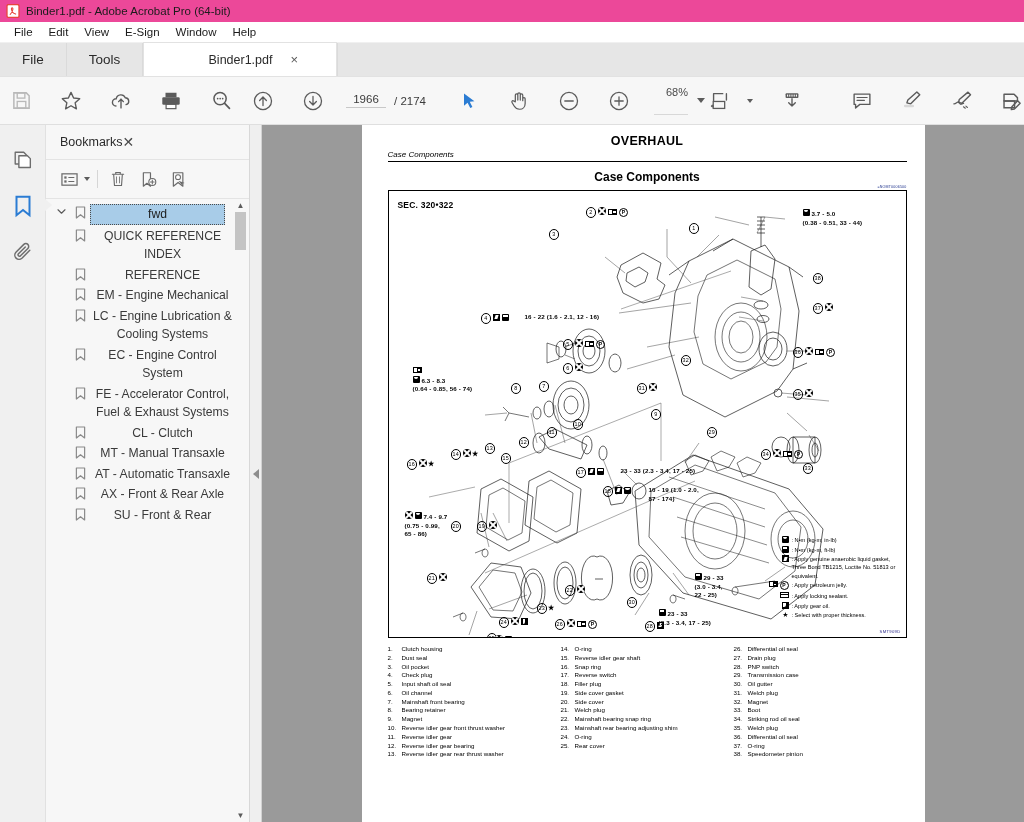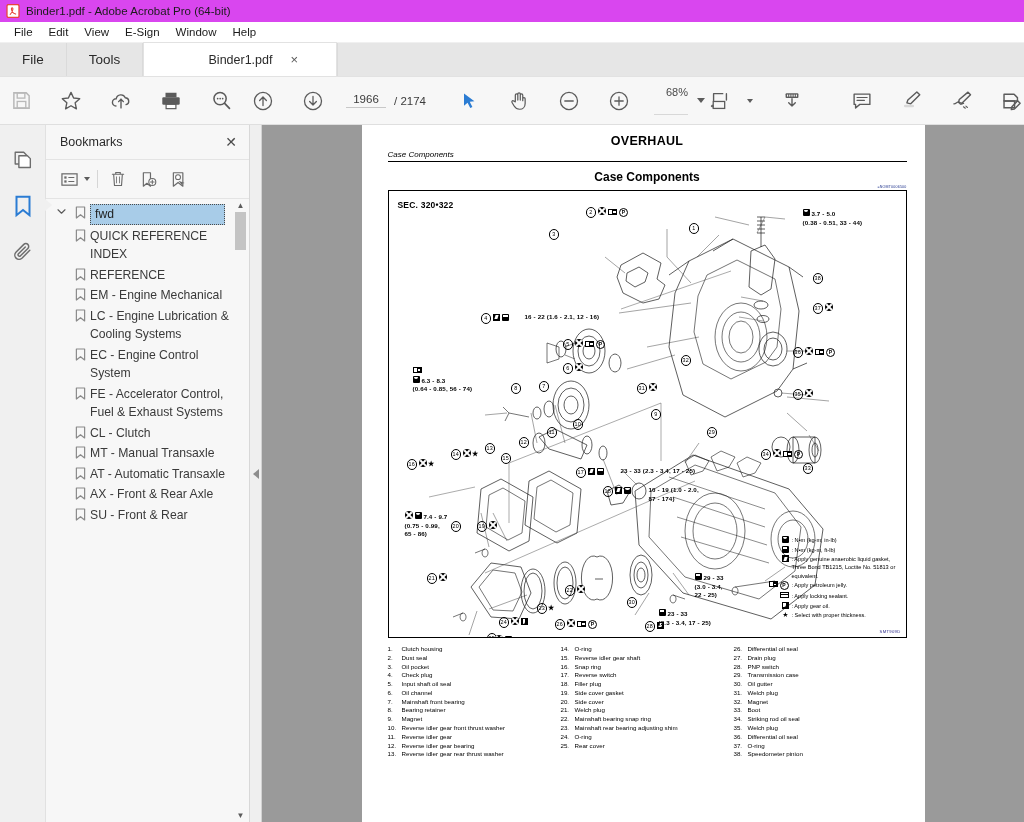--- a/index.html
+++ b/index.html
@@ -5,21 +5,21 @@
   html,body{margin:0;padding:0;}
   body{
     width:1024px;height:822px;overflow:hidden;
     font-family:"Liberation Sans",sans-serif;
     background:#ffffff;color:#222;
     -webkit-font-smoothing:antialiased;
   }
   .app{width:1024px;height:822px;position:relative;display:flex;flex-direction:column;background:#fff;}
 
   
-  .titlebar{height:22px;background:#d946ef;display:flex;align-items:center;padding:0 6px;flex:0 0 auto;}
+  .titlebar{height:22px;background:#ec4899;display:flex;align-items:center;padding:0 6px;flex:0 0 auto;}
   .acro-icon{width:14px;height:14px;margin-right:6px;position:relative;flex:0 0 auto;}
   .acro-icon svg{display:block;}
   .titlebar-text{font-size:11.5px;color:#1b1b1b;white-space:nowrap;}
 
   
   .menubar{height:20px;background:#ffffff;display:flex;align-items:center;padding:0 6px;flex:0 0 auto;}
   .menu-item{font-size:11.5px;color:#1b1b1b;padding:1px 8px;cursor:default;white-space:nowrap;}
 
   
   .tabstrip{height:34px;background:#f0f0f0;display:flex;align-items:flex-end;flex:0 0 auto;border-bottom:1px solid #e2e2e2;}
@@ -45,32 +45,32 @@
   .caret{width:0;height:0;border-left:4px solid transparent;border-right:4px solid transparent;border-top:5px solid #5c5c5c;margin-left:9px;}
   .caret.sm{border-left-width:3.5px;border-right-width:3.5px;border-top-width:4.5px;margin-left:4px;}
 
   
   .workspace{flex:1;display:flex;min-height:0;background:#9a9a9a;}
   .rail{width:45px;background:#f0f0f0;border-right:1px solid #e1e1e1;display:flex;flex-direction:column;align-items:center;padding-top:16px;flex:0 0 auto;}
   .rail-btn{width:34px;height:38px;display:flex;align-items:center;justify-content:center;margin-bottom:8px;position:relative;}
   .rail-btn.active::after{content:"";position:absolute;right:-12px;top:11px;width:0;height:0;border-top:7px solid transparent;border-bottom:7px solid transparent;border-left:8px solid #f0f0f0;}
 
   .panel{width:203px;background:#f7f7f7;border-right:1px solid #d8d8d8;display:flex;flex-direction:column;flex:0 0 auto;min-height:0;}
-  .panel-head{height:34px;display:flex;align-items:center;justify-content:space-between;padding:0 12px 0 14px;flex:0 0 auto;}
+  .panel-head{height:34px;display:flex;align-items:center;padding:0 12px 0 14px;flex:0 0 auto;}
   .panel-title{font-size:12.5px;color:#2b2b2b;}
   .panel-close{font-size:14px;color:#4a4a4a;line-height:1;}
   .panel-tools{height:38px;display:flex;align-items:center;padding:0 10px;border-top:1px solid #e4e4e4;border-bottom:1px solid #e4e4e4;flex:0 0 auto;}
   .pt-btn{width:26px;height:26px;display:flex;align-items:center;justify-content:center;}
   .pt-sep{width:1px;height:18px;background:#d6d6d6;margin:0 7px;}
 
   .bm-list{flex:1;overflow:hidden;position:relative;padding-top:4px;}
   .bm-row{display:flex;align-items:flex-start;font-size:12.2px;color:#3a3a3a;line-height:18.5px;padding:1px 0;}
   .bm-twisty{width:18px;flex:0 0 auto;display:flex;justify-content:center;padding-top:4px;}
   .bm-ico{width:20px;flex:0 0 auto;display:flex;justify-content:center;padding-top:2px;}
-  .bm-label{flex:1;padding-right:14px;}
+  .bm-label{flex:1;padding-right:14px;text-align:center;}
   .bm-row.root{padding-left:6px;}
   .bm-row.child{padding-left:24px;}
   .bm-row.root .bm-label{margin-left:0;}
   .bm-sel{background:#a8cce8;border:1px dotted #4a4a4a;padding:0 4px;margin-right:10px;display:block;color:#1d1d1d;}
 
   .bm-scroll{position:absolute;right:2px;top:0;bottom:0;width:13px;background:#f7f7f7;}
   .bm-scroll .arrow{height:13px;display:flex;align-items:center;justify-content:center;font-size:8px;color:#5b5b5b;}
   .bm-scroll .arrow.bot{position:absolute;bottom:0;left:0;right:0;}
   .bm-thumb{position:absolute;top:13px;left:1px;width:11px;height:38px;background:#c4c4c4;}
 

